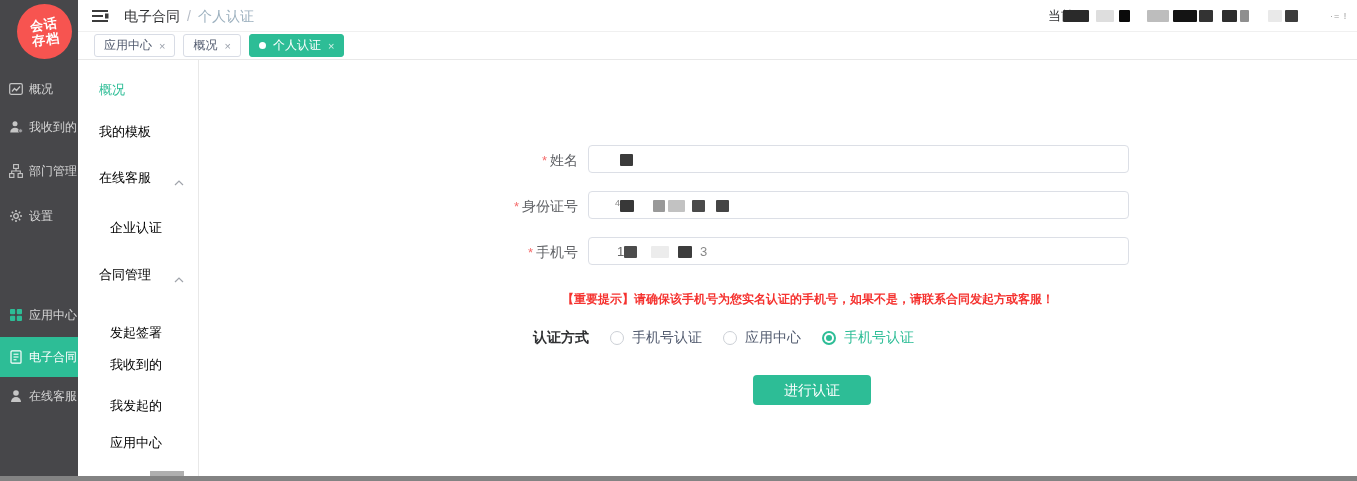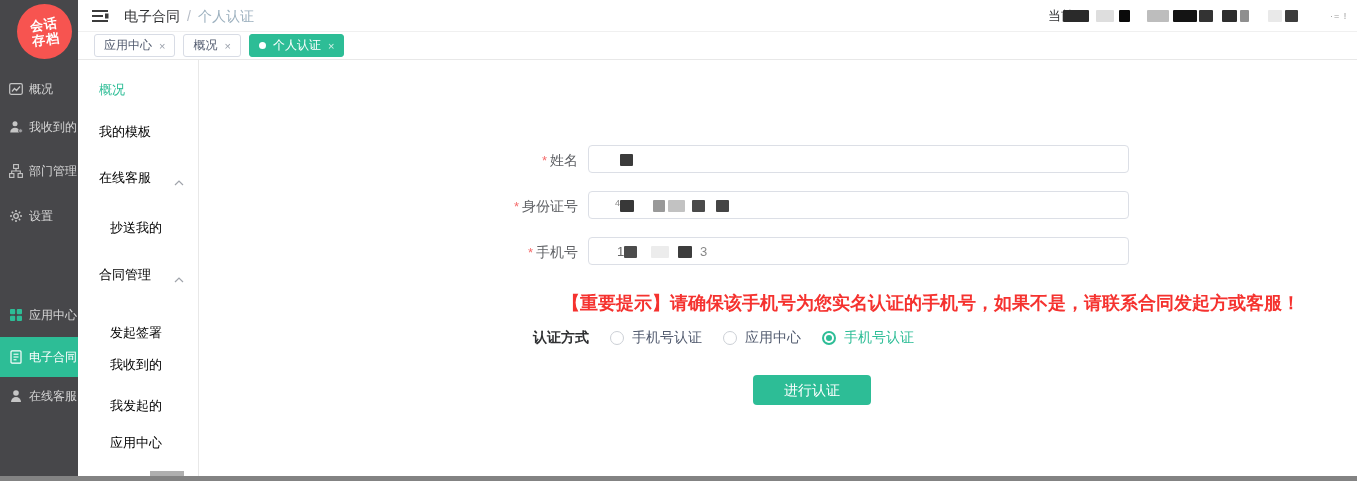--- a/index.html
+++ b/index.html
@@ -54,21 +54,21 @@
   .s2-child{left:32px;}
   .s2-chevron{position:absolute;left:96px;}
   .clipped-text{position:absolute;left:72px;top:411px;width:34px;height:5px;background:#6e6e6e;opacity:.55;overflow:hidden;}
 
   
   .form-label{width:148px;left:430px;text-align:right;font-size:14px;color:#606266;white-space:nowrap;}
   .req{color:#f56c6c;margin-right:3px;font-size:13px;}
   .input{left:588px;width:541px;height:28px;background:#fff;border:1px solid #dcdfe6;border-radius:4px;cursor:text;}
   .iv{position:absolute;border-radius:1px;}
   .iv-char{position:absolute;font-size:13px;color:#666;top:6px;}
-  .warning{left:562px;top:291px;font-size:18px;font-weight:bold;color:var(--warning_red);white-space:nowrap;text-align:center;}
+  .warning{left:562px;top:291px;font-size:12px;font-weight:bold;color:var(--warning_red);white-space:nowrap;text-align:center;}
   .auth-row{left:533px;top:329px;display:flex;align-items:center;gap:21px;font-size:14px;white-space:nowrap;}
   .auth-title{font-weight:bold;color:#303133;}
   .radio-group{display:flex;align-items:center;gap:8px;color:#515a6e;cursor:pointer;}
   .radio{width:14px;height:14px;border-radius:50%;border:1px solid #ccd0d6;background:#fff;display:inline-block;}
   .radio.checked{border:none;background:var(--accent);display:flex;align-items:center;justify-content:center;}
   .radio-white{width:10px;height:10px;border-radius:50%;background:#fff;display:flex;align-items:center;justify-content:center;}
   .radio-dot{width:6px;height:6px;border-radius:50%;background:var(--accent);}
   .radio-group.selected .rg-label{color:var(--accent);}
   .submit-btn{left:753px;top:375px;width:118px;height:30px;background:var(--accent);border:none;border-radius:4px;
               color:#fff;font-size:14px;line-height:30px;text-align:center;cursor:pointer;
@@ -219,21 +219,21 @@
 
 <div class="abs sidebar2">
   <div class="s2-item s2-parent active" style="top:21px">概况</div>
   <div class="s2-item s2-parent" style="top:63px">我的模板</div>
   <div class="s2-item s2-parent" style="top:109px">在线客服</div>
   <span class="s2-chevron" style="top:112px">
     <svg width="10" height="6" viewBox="0 0 10 6">
         <polyline points="1,5 5,1 9,5" fill="none" stroke="#a0a4ab" stroke-width="1.2"></polyline>
       </svg>
   </span>
-  <div class="s2-item s2-child" style="top:159px">抄送我的</div>
+  <div class="s2-item s2-child" style="top:159px">企业认证</div>
   <div class="s2-item s2-parent" style="top:206px">合同管理</div>
   <span class="s2-chevron" style="top:209px">
     <svg width="10" height="6" viewBox="0 0 10 6">
         <polyline points="1,5 5,1 9,5" fill="none" stroke="#a0a4ab" stroke-width="1.2"></polyline>
       </svg>
   </span>
   <div class="s2-item s2-child" style="top:264px">发起签署</div>
   <div class="s2-item s2-child" style="top:296px">我收到的</div>
   <div class="s2-item s2-child" style="top:337px">我发起的</div>
   <div class="s2-item s2-child" style="top:374px">应用中心</div>

